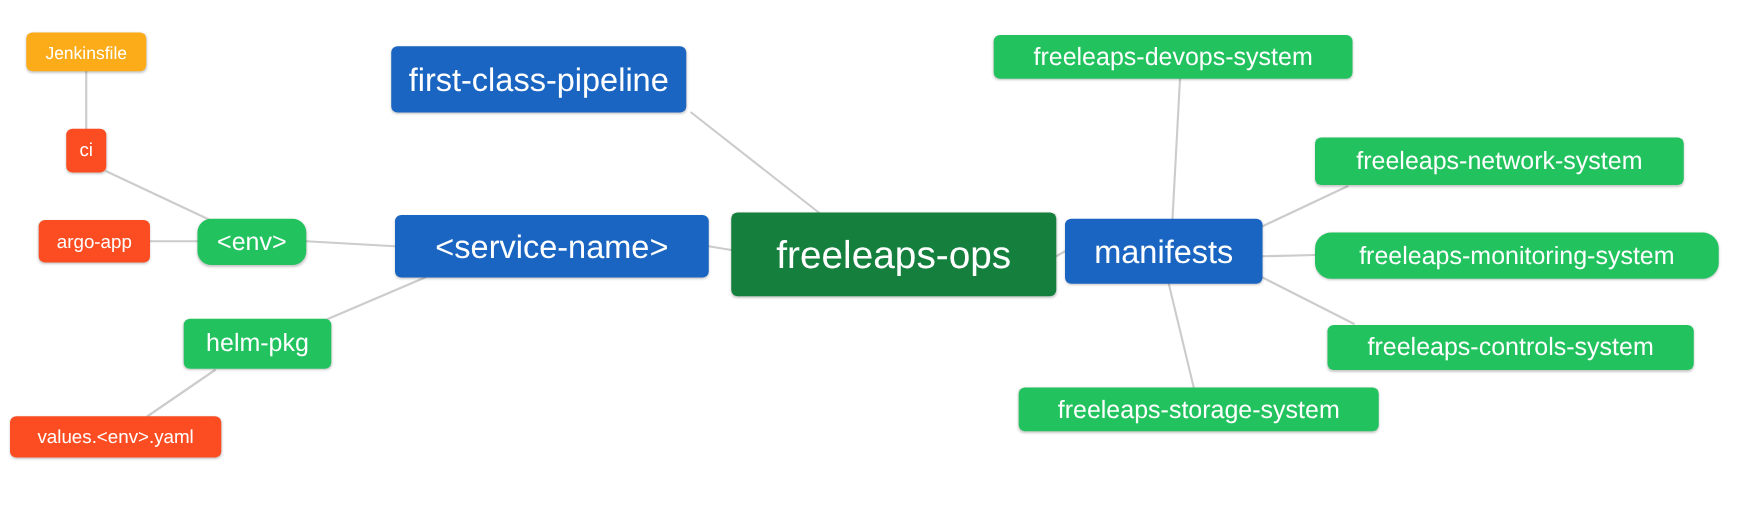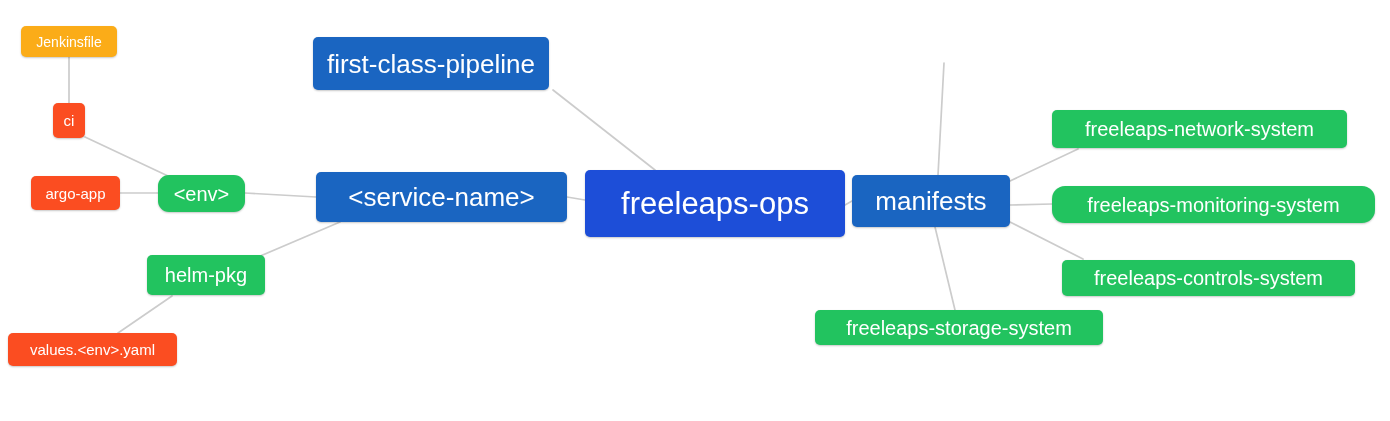--- a/index.html
+++ b/index.html
@@ -69,20 +69,21 @@
   </svg>
 
   <div class="node fs-xs" style="left: 21px; top: 26px; width: 96px; height: 31px; background: rgb(251, 172, 24);">Jenkinsfile</div>
   <div class="node fs-sm" style="left: 53px; top: 103px; width: 32px; height: 35px; background: rgb(251, 77, 33);">ci</div>
   <div class="node fs-sm" style="left: 31px; top: 176px; width: 89px; height: 34px; background: rgb(251, 77, 33);">argo-app</div>
   <div class="node fs-md" style="left: 158px; top: 175px; width: 87px; height: 37px; background: rgb(34, 195, 95); border-radius: 11px;">&lt;env&gt;</div>
   <div class="node fs-sm" style="left: 8px; top: 333px; width: 169px; height: 33px; background: rgb(251, 77, 33);">values.&lt;env&gt;.yaml</div>
   <div class="node fs-md" style="left: 147px; top: 255px; width: 118px; height: 40px; background: rgb(34, 195, 95);">helm-pkg</div>
   <div class="node fs-lg" style="left: 313px; top: 37px; width: 236px; height: 53px; background: rgb(26, 101, 193);">first-class-pipeline</div>
   <div class="node fs-lg" style="left: 316px; top: 172px; width: 251px; height: 50px; background: rgb(26, 101, 193);">&lt;service-name&gt;</div>
-  <div class="node fs-xl" style="left: 585px; top: 170px; width: 260px; height: 67px; background: #1d4ed8;">freeleaps-ops</div>
+  <div class="node fs-xl" style="left: 585px; top: 170px; width: 260px; height: 67px; background: #15803d;">freeleaps-ops</div>
   <div class="node fs-lg" style="left: 852px; top: 175px; width: 158px; height: 52px; background: rgb(26, 101, 193);">manifests</div>
+  <div class="node fs-md" style="left: 795px; top: 28px; width: 287px; height: 35px; background: rgb(34, 195, 95);">freeleaps-devops-system</div>
   <div class="node fs-md" style="left: 1052px; top: 110px; width: 295px; height: 38px; background: rgb(34, 195, 95);">freeleaps-network-system</div>
   <div class="node fs-md" style="left: 1052px; top: 186px; width: 323px; height: 37px; background: rgb(34, 195, 95); border-radius: 13px;">freeleaps-monitoring-system</div>
   <div class="node fs-md" style="left: 1062px; top: 260px; width: 293px; height: 36px; background: rgb(34, 195, 95);">freeleaps-controls-system</div>
   <div class="node fs-md" style="left: 815px; top: 310px; width: 288px; height: 35px; background: rgb(34, 195, 95);">freeleaps-storage-system</div>
 
 </div>
 
 </body></html>

